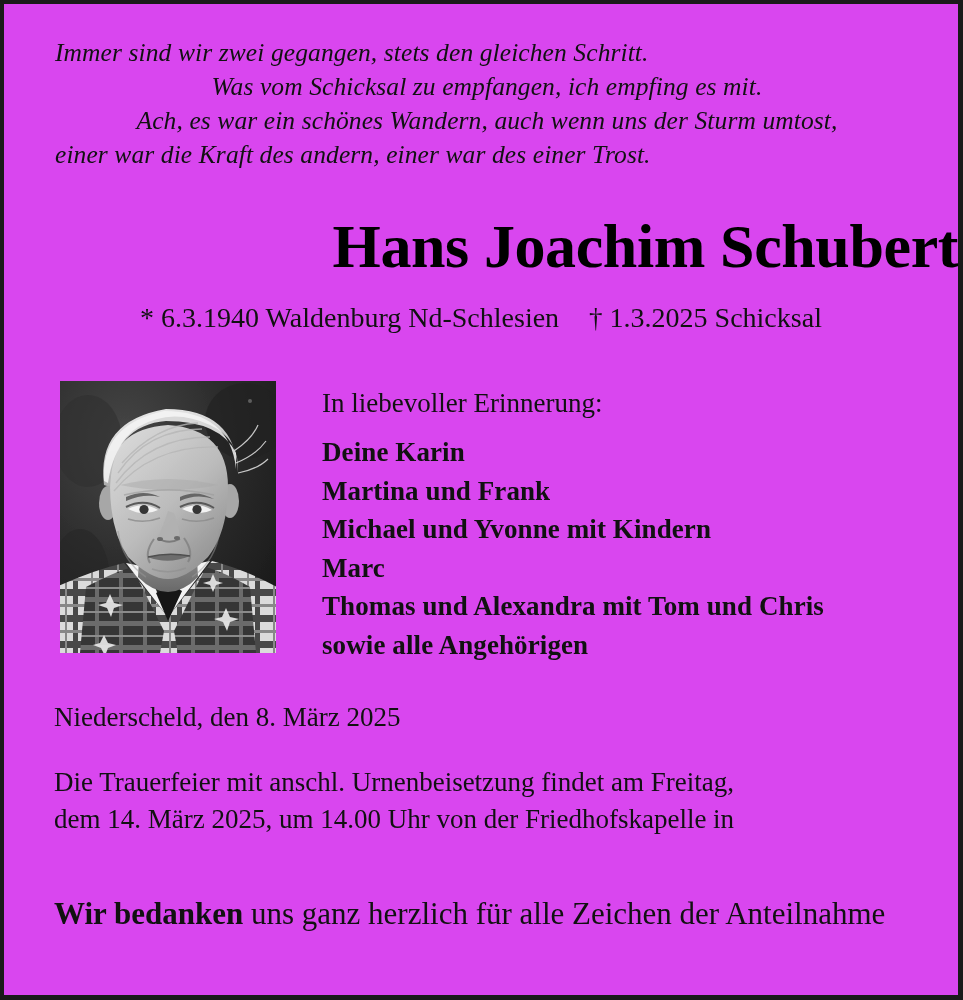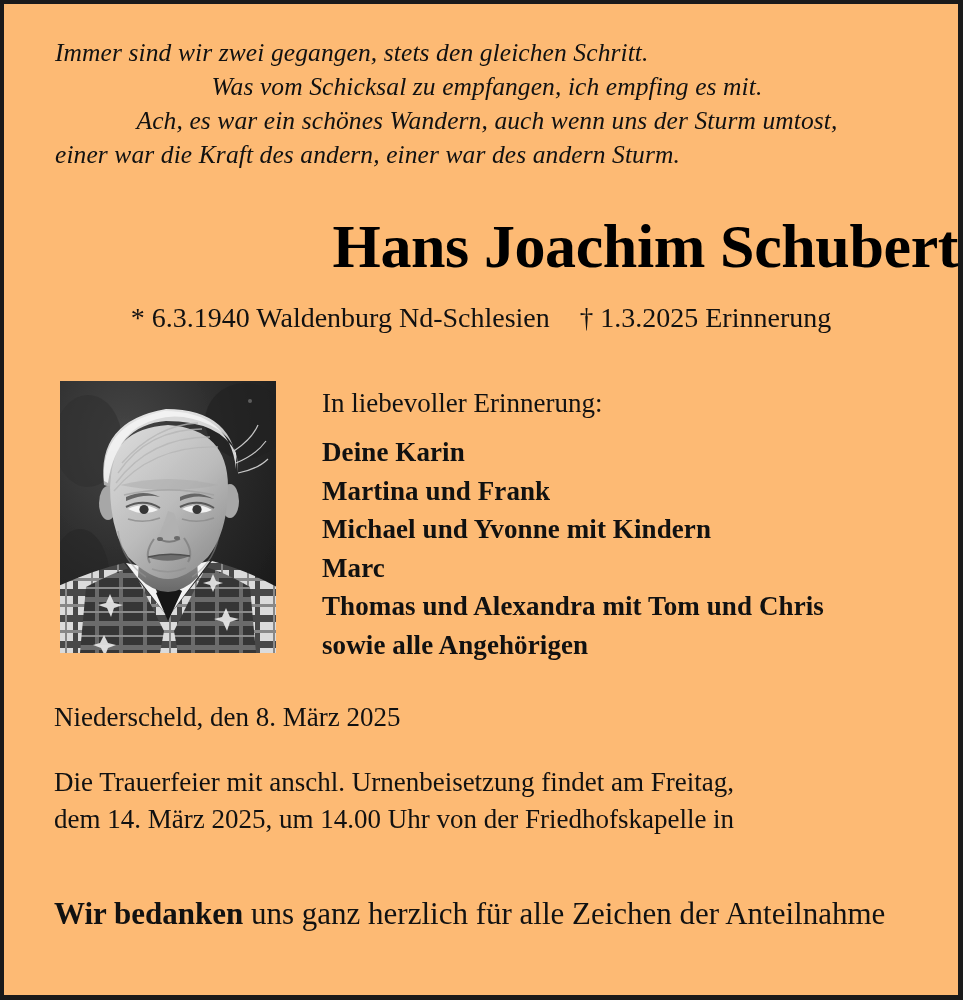--- a/index.html
+++ b/index.html
@@ -15,21 +15,21 @@
     font-family: "Liberation Serif", "DejaVu Serif", serif;
     color: #111111;
     overflow: hidden;
   }
 
   
   #obituary-card {
     position: relative;
     width: 963px;
     height: 1000px;
-    background: #fdba74;
+    background: #d946ef;
     border-top: 4px solid #1a1a1a;
     border-left: 4px solid #1a1a1a;
     border-right: 5px solid #1a1a1a;
     border-bottom: 5px solid #1a1a1a;
   }
 
   
   #verse {
     position: absolute;
     left: 51px;
@@ -154,35 +154,35 @@
 </style>
 </head>
 <body>
 
 <div id="obituary-card">
 
   <div id="verse">
     <div class="verse-line">Immer sind wir zwei gegangen, stets den gleichen Schritt.</div>
     <div class="verse-line indent">Was vom Schicksal zu empfangen, ich empfing es mit.</div>
     <div class="verse-line indent">Ach, es war ein schönes Wandern, auch wenn uns der Sturm umtost,</div>
-    <div class="verse-line">einer war die Kraft des andern, einer war des andern Sturm.</div>
+    <div class="verse-line">einer war die Kraft des andern, einer war des einer Trost.</div>
   </div>
 
   <div id="name-block">
     <div id="deceased-name">Hans Joachim Schubert</div>
   </div>
 
   <div id="dates-line">
     <span>*</span>
     <span>6.3.1940</span>
     <span>Waldenburg Nd-Schlesien</span>
     <span class="sep"></span>
     <span class="dagger">†</span>
     <span>1.3.2025</span>
-    <span>Erinnerung</span>
+    <span>Schicksal</span>
   </div>
 
   <div id="portrait">
     <svg viewBox="0 0 216 272" preserveAspectRatio="xMidYMid slice">
       <defs>
         <radialGradient id="bgDark" cx="30%" cy="22%" r="95%">
           <stop offset="0%" stop-color="#4a4a4a"></stop>
           <stop offset="55%" stop-color="#2e2e2e"></stop>
           <stop offset="100%" stop-color="#1d1d1d"></stop>
         </radialGradient>

